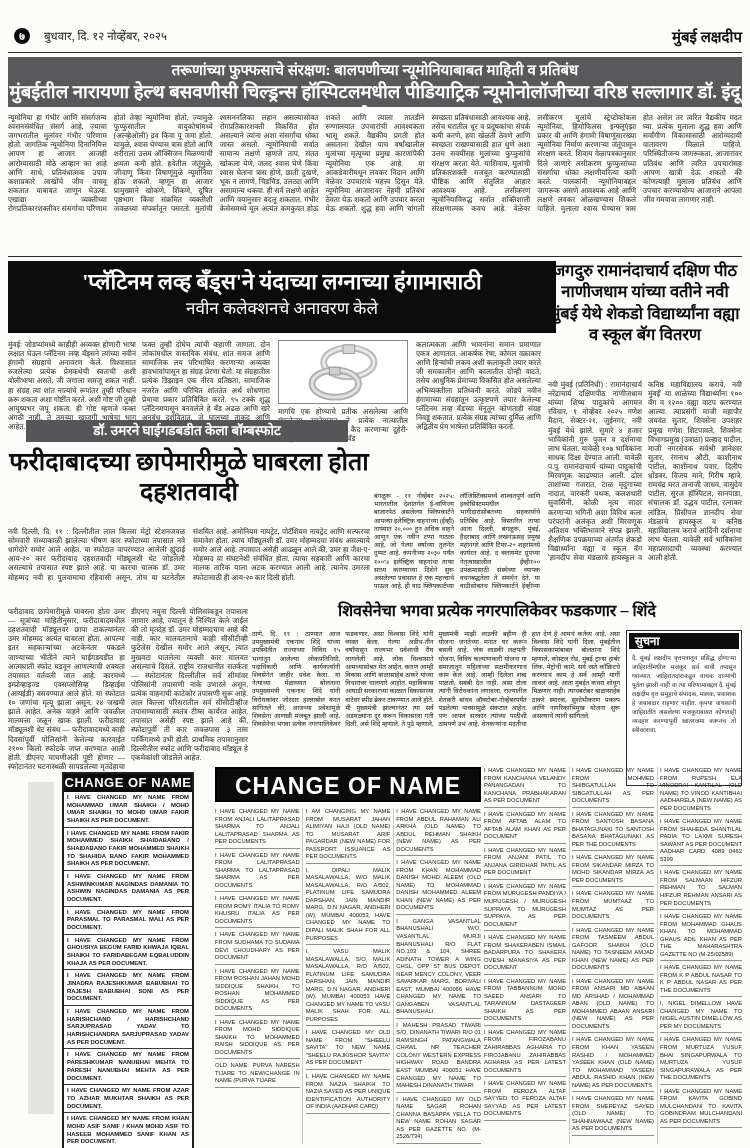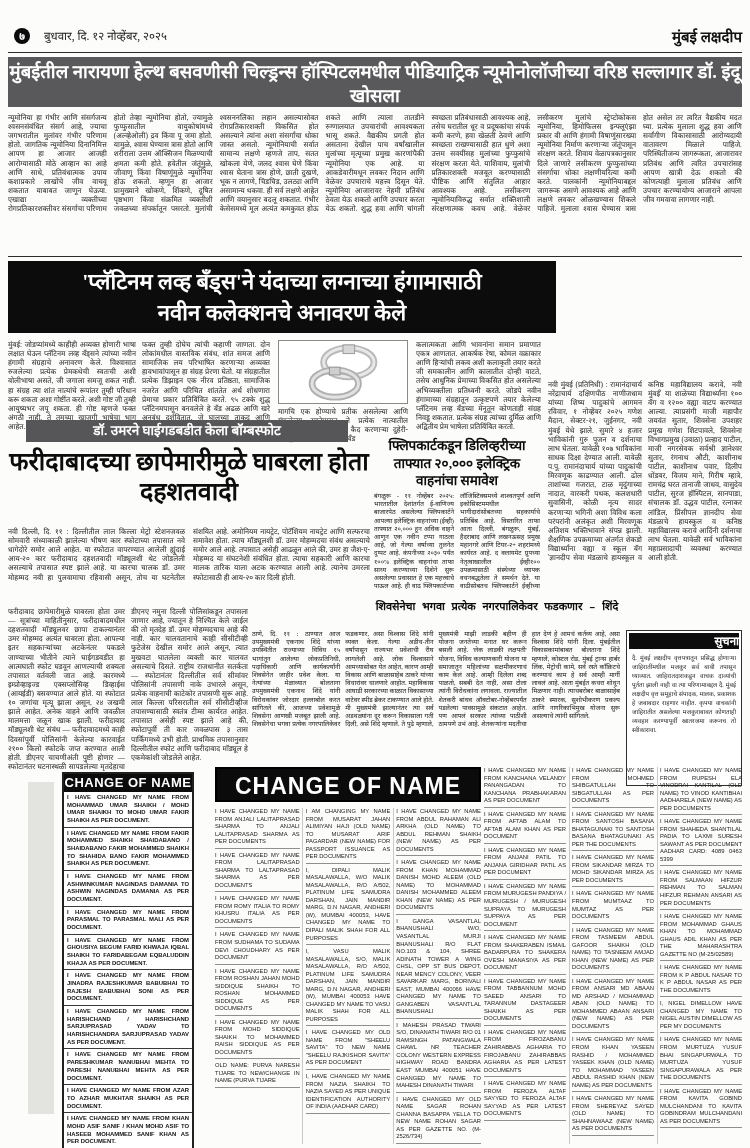--- a/index.html
+++ b/index.html
@@ -22,37 +22,37 @@
 
   .bodytxt{font-size:7.3px;line-height:1.25;text-align:justify;color:#222;}
   .cols7{column-count:7;column-gap:7px;font-family:Liberation Serif, serif;}
   .cols4{column-count:4;column-gap:5px;}
   .cols2{column-count:2;column-gap:8px;}
   .cols2n{column-count:2;column-gap:6px;}
   .cols3{column-count:3;column-gap:6px;column-rule:1px solid #c9c9c6;}
 
   .blackbox{background:#0c0c0c;color:#fff;text-align:center;}
   .blackbox .h1{font-size:22px;font-weight:bold;line-height:1.45;padding-top:5px;}
-  .blackbox .h2{font-size:22px;font-weight:bold;line-height:1.35;}
+  .blackbox .h2{font-size:17px;font-weight:normal;line-height:1.35;}
 
   .ram-head{font-size:16.5px;font-weight:bold;text-align:center;line-height:1.3;color:#0e0e0e;}
 
   .graykicker{background:#565658;color:#fff;font-weight:bold;font-size:13.5px;
               text-align:center;line-height:22px;}
   .bighead{font-size:25px;font-weight:bold;text-align:center;line-height:1.2;color:#0c0c0c;}
   .midhead{font-size:13.5px;font-weight:bold;text-align:center;line-height:1.3;color:#0c0c0c;}
-  .ssn-head{font-size:11px;font-weight:bold;text-align:center;line-height:1.25;color:#0c0c0c;font-family:Liberation Mono, monospace;}
+  .ssn-head{font-size:16px;font-weight:bold;text-align:center;line-height:1.25;color:#0c0c0c;}
   .tiny{font-size:6.4px;line-height:1.28;text-align:justify;color:#222;}
 
   .photo{border:1px solid #8a8a8a;background:#fff;width:100%;height:64px;display:block;}
   .caption{font-size:7.3px;line-height:1.25;text-align:justify;margin-top:3px;color:#222;}
 
   .notice{border:1px solid #2e2e2e;background:#fff;}
   .notice .nh{background:#0d0d0d;color:#fff;font-weight:bold;font-size:11.5px;
-              text-align:right;line-height:16px;margin:2px;padding-left:6px;}
+              text-align:left;line-height:16px;margin:2px;padding-left:6px;}
   .notice .nb{font-size:6.2px;line-height:1.45;text-align:justify;padding:3px 5px;color:#222;}
 
   .graystrip{background:#e3e3e0;}
 
   .conL{border:2px solid #1f1f1f;background:#fff;}
   .conL .ch{background:#0b0b0b;color:#fff;font-family:"Liberation Sans","DejaVu Sans",sans-serif;
             font-weight:bold;font-size:13px;text-align:center;line-height:18px;letter-spacing:.5px;}
   .conL .entry{font-family:"Liberation Sans","DejaVu Sans",sans-serif;font-size:5.9px;line-height:1.3;
                text-align:justify;padding:2px 3px;border-top:1px solid #3a3a3a;color:#111;font-weight:600;}
   .conL .entry:first-of-type{border-top:none;}
@@ -70,32 +70,34 @@
 <div class="page">
 
   <div class="abs" style="left:14px;top:26px;">
     <span class="pg-circle">७</span>
   </div>
   <div class="abs dateline" style="left:44px;top:28px;">बुधवार, दि. १२ नोव्हेंबर, २०२५</div>
   <div class="abs brand" style="right:8px;top:26px;">मुंबई लक्षदीप</div>
   <div class="abs rule" style="left:8px;top:52px;width:734px;"></div>
 
   <div class="abs banner" style="left:8px;top:57px;width:734px;height:50px;">
+    <div class="l1">तरूणांच्या फुफ्फसाचे संरक्षण: बालपणीच्या न्यूमोनियाबाबत माहिती व प्रतिबंध</div>
     <div class="l2">मुंबईतील नारायणा हेल्थ बसवणीसी चिल्ड्रन्स हॉस्पिटलमधील पीडियाट्रिक न्यूमोनोलॉजीच्या वरिष्ठ सल्लागार डॉ. इंदू खोसला</div>
   </div>
 
   <div class="abs bodytxt cols7" style="left:8px;top:113px;width:734px;height:140px;overflow:hidden;">न्यूमोनिया हा गंभीर आणि संसर्गजन्य श्वसनसंबंधित संसर्ग आहे, ज्याचा जगभरातील मुलांवर गंभीर परिणाम होतो. जागतिक न्यूमोनिया दिनानिमित्त आपण हा आजार आजही आरोग्यासाठी मोठे आव्हान का आहे आणि साधे, प्रतिबंधात्मक उपाय कशाप्रकारे लाखोंचे जीव वाचवू शकतात याबाबत जाणून घेऊया. एखाद्या व्यक्तीच्या रोगप्रतिकारशक्तीवर संसर्गाचा परिणाम होतो तेव्हा न्यूमोनिया होतो, ज्यामुळे फुप्फुसातील वायुकोषांमध्ये (अल्व्हेओली) द्रव किंवा पू जमा होतो. यामुळे, श्वास घेण्यास त्रास होतो आणि शरीराला उत्तम ऑक्सिजन मिळण्याची क्षमता कमी होते. हवेतील जंतूंमुळे, जीवाणू किंवा विषाणूंमुळे न्यूमोनिया होऊ शकतो. म्हणून हा आजार प्रामुख्याने खोकणे, शिंकणे, दूषित पृष्ठभाग किंवा संक्रमित व्यक्तीशी जवळच्या संपर्कातून पसरतो. मुलांची श्वसननलिका लहान असल्यासोबत रोगप्रतिकारशक्ती विकसित होत असल्याने त्यांना अशा संसर्गांचा धोका जास्त असतो. न्यूमोनियाची सर्वात सामान्य लक्षणे म्हणजे ताप, सतत खोकला येणे, जलद श्वास घेणे किंवा श्वास घेताना त्रास होणे, छाती दुखणे, भूक न लागणे, चिडचिड, उलट्या आणि असामान्य थकवा. ही सर्व लक्षणे आहेत आणि वयानुसार बदलू शकतात. गंभीर केसेसमध्ये मूल अत्यंत कमकुवत होऊ शकते आणि त्याला तातडीने रुग्णालयात उपचारांची आवश्यकता भासू शकते. वैद्यकीय प्रगती होत असताना देखील पाच वर्षांखालील मुलांच्या मृत्यूच्या प्रमुख कारणांपैकी न्यूमोनिया एक आहे. या आकडेवारीमधून लवकर निदान आणि वेळेवर उपचाराचे महत्त्व दिसून येते. न्यूमोनिया आजारावर नेहमी प्रतिबंध ठेवता येऊ शकतो आणि उपचार करता येऊ शकतो. शुद्ध हवा आणि चांगली स्वच्छता प्रतिबंधासाठी आवश्यक आहे, तसेच घरातील धूर व प्रदूषकांचा संपर्क कमी करणे, हवा खेळती ठेवणे आणि स्वच्छता राखण्यासाठी हात धुणे अशा उत्तम सवयींसह मुलांच्या फुप्फुसांचे संरक्षण करता येते. याशिवाय, मुलांची प्रतिकारशक्ती मजबूत करण्यासाठी पौष्टिक आणि संतुलित आहार आवश्यक आहे. लसीकरण न्यूमोनियाविरुद्ध सर्वात शक्तिशाली संरक्षणात्मक कवच आहे. वेळेवर लसीकरण मुलांचे स्ट्रेप्टोकोकस न्यूमोनिया, हिमोफिलस इन्फ्लूएंझा प्रकार बी आणि हंगामी विषाणूंसारख्या न्यूमोनिया निर्माण करणाऱ्या जंतूंपासून संरक्षण करते. शिवाय वेळापत्रकानुसार दिले जाणारे लसीकरण फुप्फुसांच्या संसर्गाचा धोका लक्षणीयरित्या कमी करते. पालकांनी न्यूमोनियाबद्दल जागरूक असणे आवश्यक आहे आणि लक्षणे लवकर ओळखण्यास शिकले पाहिजे. मुलाला श्वास घेण्यास त्रास होत असेल तर त्वरित वैद्यकीय मदत घ्या. प्रत्येक मुलाला शुद्ध हवा आणि सर्वांगीण विकासासाठी आरोग्यदायी वातावरण मिळाले पाहिजे. परिस्थितीजन्य जागरूकता, आजारावर प्रतिबंध आणि त्वरित उपचारांसह आपण खात्री देऊ शकतो की कोणत्याही मुलाला प्रतिबंध आणि उपचार करण्यायोग्य आजाराने आपला जीव गमवावा लागणार नाही.</div>
 
   <div class="abs rule" style="left:8px;top:256px;width:734px;border-top-width:1px;"></div>
 
   <div class="abs blackbox" style="left:8px;top:261px;width:548px;height:72px;">
     <div class="h1">'प्लॅटिनम लव्ह बँड्स'ने यंदाच्या लग्नाच्या हंगामासाठी</div>
     <div class="h2">नवीन कलेक्शनचे अनावरण केले</div>
   </div>
 
+  <div class="abs ram-head" style="left:548px;top:260px;width:194px;">जगदुरु रामानंदाचार्य दक्षिण पीठ नाणीजधाम यांच्या वतीने नवी मुंबई येथे शेकडो विद्यार्थ्यांना वह्या व स्कूल बॅग वितरण</div>
 
   <div class="abs" style="left:8px;top:340px;width:533px;height:120px;display:flex;gap:8px;">
     <div class="bodytxt cols2n" style="width:262px;height:120px;overflow:hidden;">मुंबई: जोडप्यांमध्ये काहीही अव्यक्त होणारी भाषा लक्षात घेऊन प्लॅटिनम लव्ह बँड्सने त्यांच्या नवीन हंगामी संग्रहाचे अनावरण केले. विश्वासात रुजलेल्या प्रत्येक प्रेमकथेची स्वतःची अशी बोलीभाषा असते, जी जगाला समजू शकत नाही. हा संग्रह त्या शांत नात्यांचे रूपांतर तुम्ही परिधान करू शकता अशा गोष्टींत करते. अशी गोष्ट जी तुम्ही आयुष्यभर जपू शकता. ही गोष्ट म्हणजे फक्त अंगठी नाही, ते तुमच्या खाजगी भाषेचा भाग आहेत. एका वैयक्तिक बंधनाचे प्रतीक आहेत. फक्त तुम्ही दोघेच त्यांची कहाणी जाणता. दोन लोकांमधील वास्तविक संबंध, शांत समज आणि सामाजिक लय परिभाषित करणाऱ्या अव्यक्त हावभावांपासून हा संग्रह प्रेरणा घेतो. या संग्रहातील प्रत्येक डिझाइन एक नीरव प्रतिष्ठता, सामाजिक नजरेत आणि परिचित शांततेत अर्थ शोधणारा प्रेमाचा प्रकार प्रतिबिंबित करते. ९५ टक्के शुद्ध प्लॅटिनमपासून बनवलेले हे बँड अढळ आणि खरे अनुबंध दर्शवितात, जे घालूच्या ताकद आणि लवचिकतेचे प्रतिबिंब आहेत. दोन</div>
     <div style="width:130px;">
       <svg class="photo" viewBox="0 0 128 64">
         <rect x="0" y="0" width="128" height="64" fill="#ffffff"></rect>
         <ellipse cx="70" cy="22" rx="26" ry="15" fill="none" stroke="#b9b9b9" stroke-width="7"></ellipse>
         <ellipse cx="70" cy="22" rx="26" ry="15" fill="none" stroke="#e8e8e8" stroke-width="3"></ellipse>
         <rect x="64" y="4" width="12" height="9" fill="#d7d7d7" stroke="#9a9a9a" stroke-width="1"></rect>
         <ellipse cx="56" cy="44" rx="24" ry="14" fill="none" stroke="#b0b0b0" stroke-width="7"></ellipse>
@@ -110,21 +112,20 @@
   <div class="abs bodytxt cols2n" style="left:548px;top:380px;width:194px;height:382px;overflow:hidden;">नवी मुंबई (प्रतिनिधी) : रामानंदाचार्य नरेंद्राचार्य दक्षिणपीठ नाणीजधाम यांच्या शिष्य पादुकांचे आगमन रविवार, १ नोव्हेंबर २०२५ गणेश मैदान, सेक्टर-२१, जुईनगर, नवी मुंबई येथे झाले. सुमारे ४ हजार भाविकांनी गुरु पूजन व दर्शनाचा लाभ घेतला. यावेळी १०७ भाविकांना साधक दिक्षा देण्यात आली. यावेळी प.पू. रामानंदाचार्य यांच्या पादुकांची मिरवणूक काढण्यात आली. ढोल ताशांच्या गजरात, टाळ मृदुंगाच्या नादात, वारकरी पथक, कलशधारी सुवासिनी, कोळी नृत्य सादर करणाऱ्या भगिनी अशा विविध कला परंपरांनी अलंकृत अशी मिरवणूक अतिशय भक्तिभावाने संपन्न झाली. शैक्षणिक उपक्रमाच्या अंतर्गत शेकडो विद्यार्थ्यांना वह्या व स्कूल बॅग 'ज्ञानदीप सेवा मंडळाचे हायस्कूल व कनिष्ठ महाविद्यालय करावे, नवी मुंबई' या शाळेच्या विद्यार्थ्यांना १०० बॅग व १२०० वह्या वाटप करण्यात आल्या. त्याप्रसंगी माजी महापौर जयवंत सुतार, शिवसेना उपशहर प्रमुख गणेश शिटपावले, शिवसेना विभागप्रमुख (उबाठा) प्रल्हाद पाटील, माजी नगरसेवक सर्वश्री ज्ञानेश्वर सुतार, रंगनाथ औटी, काशीनाथ पाटील, काशीनाथ पवार, दिलीप धोंडबर, विजय माने, गिरीष म्हात्रे, रामचंद्र घरत तानाजी जाधव, वासुदेव पाटील, सुरज हॉस्पिटल, सानपाडा, संचालक डॉ. उद्धव पाटील, रत्नाकर लांडिल, प्रिंसीपल ज्ञानदीप सेवा मंडळाचे हायस्कूल व कनिष्ठ महाविद्यालय करावे आदिंनी दर्शनाचा लाभ घेतला. यावेळी सर्व भाविकांना महाप्रसादाची व्यवस्था करण्यात आली होती.</div>
 
   <div class="abs bighead" style="left:8px;top:447px;width:362px;">फरीदाबादच्या छापेमारीमुळे घाबरला होता दहशतवादी</div>
 
   <div class="abs graykicker" style="left:26px;top:420px;width:322px;height:22px;">डॉ. उमरने घाईगडबडीत केला बॉम्बस्फोट</div>
 
   <div class="abs bodytxt cols2" style="left:8px;top:527px;width:362px;height:76px;overflow:hidden;">नवी दिल्ली, दि. ११ : दिल्लीतील लाल किल्ला मेट्रो स्टेशनजवळ सोमवारी संध्याकाळी झालेल्या भीषण कार स्फोटाच्या तपासात नवे धागेदोरे समोर आले आहेत. या स्फोटात वापरण्यात आलेली ह्युंदाई आय-२० कार फरीदाबाद दहशतवादी मॉड्यूलशी थेट जोडलेली असल्याचे तपासात स्पष्ट झाले आहे. या कारचा चालक डॉ. उमर मोहम्मद नबी हा पुलवामाचा रहिवासी असून, तोच या घटनेतील संशयित आहे. अमोनियम नायट्रेट, पोटॅशियम नायट्रेट आणि सल्फरचा समावेश होता. त्याच मॉड्यूलशी डॉ. उमर मोहम्मदचा संबंध असल्याचे समोर आले आहे. तपासात असेही आढळून आले की, उमर हा जैश-ए-मोहम्मद या संघटनेशी संबंधित होता. त्याचा सहकारी आणि कारचा मालक तारिक याला अटक करण्यात आली आहे. त्यानेच उमरला स्फोटासाठी ही आय-२० कार दिली होती.</div>
 
   <div class="abs bodytxt cols2n" style="left:8px;top:607px;width:240px;height:180px;overflow:hidden;">फरीदाबाद छापेमारीमुळे घाबरला होता उमर — सूत्रांच्या माहितीनुसार, फरीदाबादमधील दहशतवादी मॉड्यूलवर छापा टाकल्यानंतर उमर मोहम्मद अत्यंत घाबरला होता. आपल्या इतर सहकाऱ्यांच्या अटकेनंतर पकडले जाण्याच्या भीतीने त्याने घाईगडबडीत हा आत्मघाती स्फोट घडवून आणल्याची शक्यता तपासात वर्तवली जात आहे. कारमध्ये इम्प्रोव्हाइज्ड एक्सप्लोसिव्ह डिव्हाईस (आयईडी) बसवण्यात आले होते. या स्फोटात १० जणांचा मृत्यू झाला असून, २४ जखमी झाले आहेत. अनेक वाहने आणि जवळील मालमत्ता जळून खाक झाली. फरीदाबाद मॉड्यूलशी थेट संबंध — फरीदाबादमध्ये काही दिवसांपूर्वी पोलिसांनी केलेल्या कारवाईत २१०० किलो स्फोटके जप्त करण्यात आली होती. डीएनए चाचणीअंती पुष्टी होणार — स्फोटानंतर घटनास्थळी सापडलेल्या मृतदेहाचा डीएनए नमुना दिल्ली पोलिसांकडून तपासला जाणार आहे, ज्यातून हे निश्चित केले जाईल की तो मृतदेह डॉ. उमर मोहम्मदचाच आहे की नाही. कार चालवतानाचे काही सीसीटीव्ही फुटेजेस देखील समोर आले असून, त्यात मुखवटा घातलेला व्यक्ती कार चालवत असल्याचे दिसते. राष्ट्रीय राजधानीत सतर्कता — स्फोटानंतर दिल्लीतील सर्व सीमांवर पोलिसांनी तपासणी नाके उभारले असून, प्रत्येक वाहनाची काटेकोर तपासणी सुरू आहे. लाल किल्ला परिसरातील सर्व सीसीटीव्हीज तपासण्यासाठी स्वतंत्र टीम्स कार्यरत आहेत. तपासात असेही स्पष्ट झाले आहे की, स्फोटापूर्वी ती कार जवळपास ३ तास पार्किंगमध्ये उभी होती. प्राथमिक तपासानुसार दिल्लीतील स्फोट आणि फरीदाबाद मॉड्यूल हे एकमेकांशी जोडलेले आहेत.</div>
 
-  <div class="abs midhead" style="left:374px;top:437px;width:166px;">फ्लिपकार्टकडून डिलिव्हरीच्या ताफ्यात २०,००० इलेक्ट्रिक वाहनांचा समावेश</div>
   <div class="abs tiny cols2n" style="left:374px;top:492px;width:166px;height:106px;overflow:hidden;">बंगळुरू - ११ नोव्हेंबर २०२५: भारतातील देशांतर्गत ई-वाणिज्य बाजारपेठ असलेल्या फ्लिपकार्टने आपल्या इलेक्ट्रिक वाहनांच्या (ईव्ही) ताफ्यात २०,००० हून अधिक वाहने आणून एक नवीन टप्पा गाठला आहे, जो गेल्या वर्षाच्या तुलनेत दुप्पट आहे. कंपनीच्या २०३० पर्यंत १००% इलेक्ट्रिक वाहनांचा ताफा साध्य करण्याच्या दिशेने सुरू असलेल्या प्रवासात हे एक महत्त्वाचे पाऊल आहे. ही वाढ फ्लिपकार्टच्या लॉजिस्टिक्समध्ये शाश्वतपूर्ण आणि इकोसिस्टममधील भागीदारांसोबतच्या सहकार्याचे प्रतिबिंब आहे. विस्तारित ताफा आता दिल्ली, बंगळुरू, मुंबई, हैदराबाद आणि लखनऊसह प्रमुख महानगरे आणि टियर-२+ शहरांमध्ये कार्यरत आहे. द क्लायमेट ग्रुपच्या नेतृत्वाखालील ईव्ही१०० उपक्रमासाठी संस्थेच्या व्यापक वचनबद्धतेला ते समर्थन देते. या वाढीसोबतच फ्लिपकार्टने ईव्हीच्या वापरास गती देण्यासाठी अनेक कार्यक्रम सुरू केले आहेत. त्यात ट्रक पावलट, संपूर्ण भारतात रोड शो, डिलिव्हरी भागीदारांसाठी डिजिटल प्रशिक्षण आणि ताफ्याच्या वापरातील अडथळ्यांना तोंड देण्यासाठी डेटावर आधारित दृष्टिकोन यांचा समावेश आहे. लवकरच फ्लिपकार्ट प्लॅटफॉर्मवर ३०% पेक्षा जास्त किराणा मालाची डिलिव्हरी ईव्हीद्वारे केली जाते.</div>
 
   <div class="abs ssn-head" style="left:252px;top:601px;width:490px;">शिवसेनेचा भगवा प्रत्येक नगरपालिकेवर फडकणार – शिंदे</div>
   <div class="abs tiny cols4" style="left:252px;top:630px;width:368px;height:158px;overflow:hidden;">ठाणे, दि. ११ : ठाण्यात आज उपमुख्यमंत्री एकनाथ शिंदे यांच्या उपस्थितीत राज्याच्या विविध १५ भागांतून आलेल्या लोकप्रतिनिधी, पदाधिकारी आणि कार्यकर्त्यांनी शिवसेनेत जाहीर प्रवेश केला. या नेत्यांच्या मेळाव्यात बोलताना उपमुख्यमंत्री एकनाथ शिंदे यांनी विरोधकांवर जोरदार हल्लाबोल करत सांगितले की, आजच्या प्रवेशामुळे शिवसेना आणखी मजबूत झाली आहे. शिवसेनेचा भगवा प्रत्येक नगरपालिकेवर फडकणार, असा विश्वास शिंदे यांनी व्यक्त केला. गेल्या अडीच-तीन वर्षांपासून राज्यभर प्रवेशाची रीघ लागलेली आहे. लोक विश्वासाने आमच्यासोबत येत आहेत, कारण आम्ही विकास आणि बाळासाहेब ठाकरे यांच्या विचारांवर चालणारे आहोत. महाविकास आघाडी सरकारच्या काळात विकासाच्या वाटेवर स्पीड ब्रेकर टाकण्यात आले होते. मी मुख्यमंत्री झाल्यानंतर त्या सर्व अडथळ्यांना दूर करून विकासाला गती दिली, असे शिंदे म्हणाले. ते पुढे म्हणाले, मुख्यमंत्री माझी लाडकी बहीण ही योजना जनतेच्या मनात घर करून बसली आहे. 'लेक लाडकी लक्षपती' योजना, विविध कल्याणकारी योजना या समाजातून महिलांच्या सक्षमीकरणाचं काम केलं आहे. आम्ही दिलेला शब्द पाळतो, सबबी देत नाही, असा टोला त्यांनी विरोधकांना लगावला. राज्यातील शेतकरी बांधव ऑक्टोबर-नोव्हेंबरपर्यंत पडलेल्या पावसामुळे संकटात आहेत. पण आपलं सरकार त्यांच्या पाठीशी ठामपणे उभं आहे. शेतकऱ्यांना मदतीचा हात देणं हे आमचं कर्तव्य आहे, असा विश्वास शिंदे यांनी दिला. मुंबईतील विकासकामांबाबत बोलताना शिंदे म्हणाले, कोस्टल रोड, मुंबई ट्रान्स हार्बर लिंक, मेट्रोची कामे, सर्व रस्ते काँक्रिटचे करण्याचं काम हे सर्व आम्ही मार्गी लावलं आहे. आता मुंबईत कचरा शोधून मिळणार नाही। त्याचबरोबर बाळासाहेब ठाकरे स्मारक, सुशोभीकरण प्रकल्प आणि नागरिकाभिमुख योजना सुरू असल्याचे त्यांनी सांगितले.</div>
 
   <div class="abs notice" style="left:626px;top:630px;width:116px;height:156px;">
     <div class="nh">सुचना</div>
     <div class="nb">दै. मुंबई लक्षदीप वृत्तपत्रातून प्रसिद्ध होणाऱ्या जाहिरातींमधील मजकूर सर्व बाबी तपासून घ्याव्यात. जाहिरातदाराकडून वाचक दाव्यांची पूर्तता झाली नाही वा त्या परिणामाबद्दल दै. मुंबई लक्षदीप वृत्त समूहाचे संपादक, मालक, प्रकाशक हे जबाबदार राहणार नाहीत. कृपया वाचकांनी जाहिरातीत असलेल्या मजकुराबाबत कोणताही व्यवहार करण्यापूर्वी खातरजमा करूनच तो स्वीकारावा.</div>
   </div>
 

